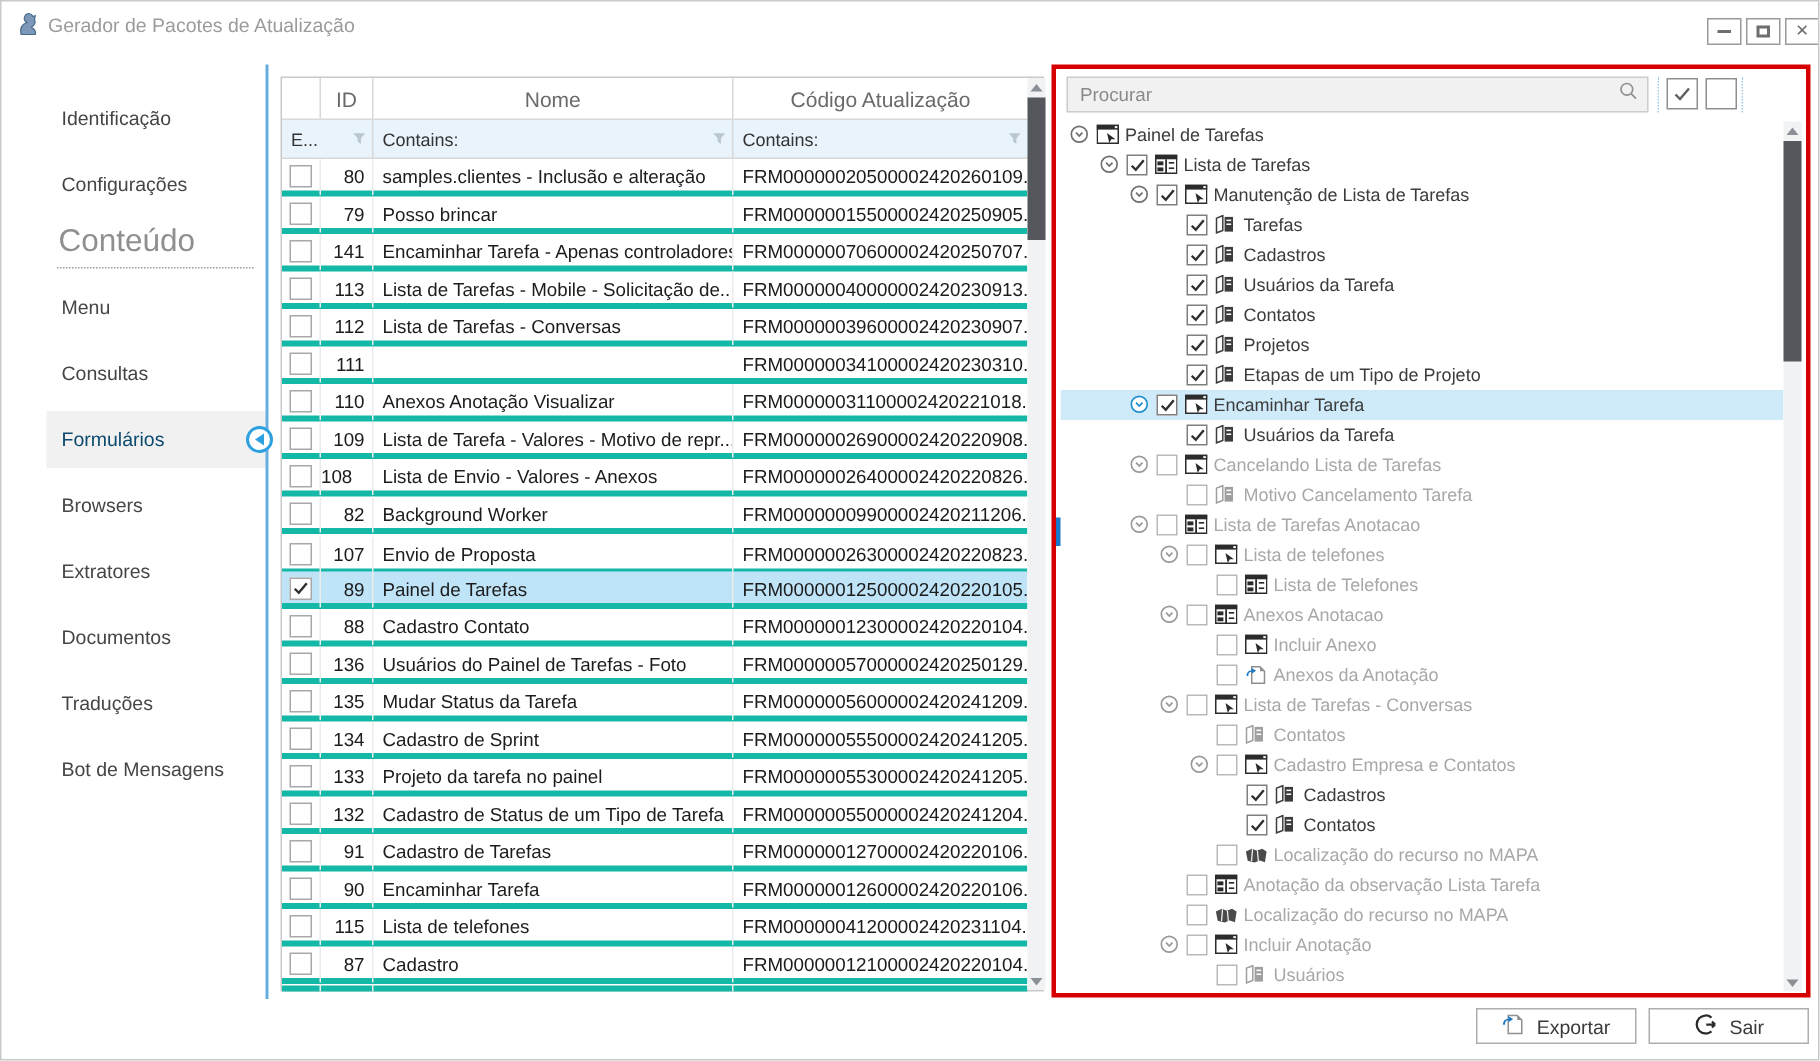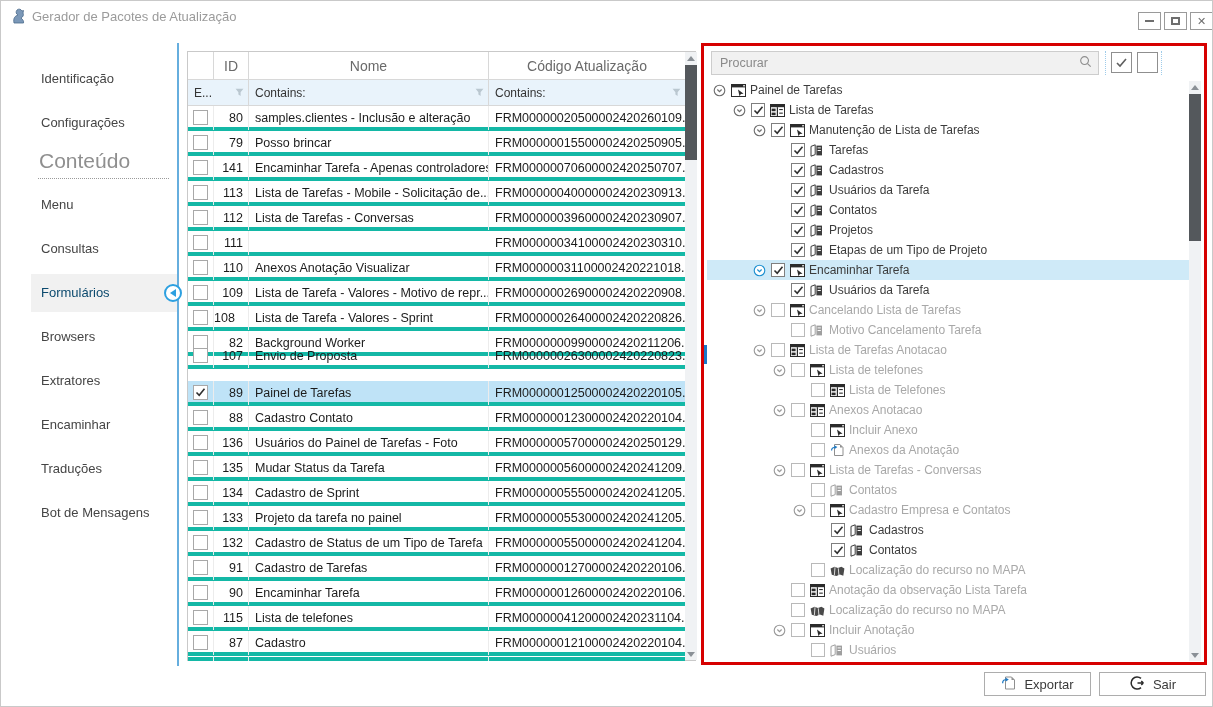--- a/index.html
+++ b/index.html
@@ -103,21 +103,21 @@
 <div class="abs" id="side-highlight"></div>
 <div id="sidebar">
     <div class="abs side-item" style="top: 70px;">Identificação</div>
     <div class="abs side-item" style="top: 114px;">Configurações</div>
     <div class="abs side-section" style="top: 148px;">Conteúdo</div>
     <div class="abs side-item" style="top: 196px;">Menu</div>
     <div class="abs side-item" style="top: 240px;">Consultas</div>
     <div class="abs side-item" style="top: 284px; color: #0c4a6e;">Formulários</div>
     <div class="abs side-item" style="top: 328px;">Browsers</div>
     <div class="abs side-item" style="top: 372px;">Extratores</div>
-    <div class="abs side-item" style="top: 416px;">Encaminhar</div>
+    <div class="abs side-item" style="top: 416px;">Documentos</div>
     <div class="abs side-item" style="top: 460px;">Traduções</div>
     <div class="abs side-item" style="top: 504px;">Bot de Mensagens</div>
   </div>
 <div class="abs" id="section-underline"></div>
 <div class="abs" id="side-arrow">
     <span class="tri"></span>
   </div>
 <div class="abs" id="sidebar-divider"></div>
 
 <div class="abs" id="grid">
@@ -212,32 +212,32 @@
         </div>
         <div class="abs g-cell" style="left: 26px; width: 35px; text-align: right; padding-right: 5px;">109</div>
         <div class="abs g-cell" style="left: 61px; width: 240px; padding-left: 6px;">Lista de Tarefa - Valores - Motivo de repr...</div>
         <div class="abs g-cell" style="left: 301px; width: 196px; padding-left: 6px; border-right: none;">FRM00000026900002420220908...</div>
       </div>
       <div class="abs g-row" style="top: 200px;">
         <div class="abs g-cell" style="left: 0px; width: 26px;">
           <div class="g-check"></div>
         </div>
         <div class="abs g-cell" style="left: 26px; width: 35px; text-align: left; padding-right: 17px;">108</div>
-        <div class="abs g-cell" style="left: 61px; width: 240px; padding-left: 6px;">Lista de Tarefa - Valores - Sprint</div>
+        <div class="abs g-cell" style="left: 61px; width: 240px; padding-left: 6px;">Lista de Envio - Valores - Anexos</div>
         <div class="abs g-cell" style="left: 301px; width: 196px; padding-left: 6px; border-right: none;">FRM00000026400002420220826...</div>
       </div>
       <div class="abs g-row" style="top: 225px;">
         <div class="abs g-cell" style="left: 0px; width: 26px;">
           <div class="g-check"></div>
         </div>
         <div class="abs g-cell" style="left: 26px; width: 35px; text-align: right; padding-right: 5px;">82</div>
         <div class="abs g-cell" style="left: 61px; width: 240px; padding-left: 6px;">Background Worker</div>
         <div class="abs g-cell" style="left: 301px; width: 196px; padding-left: 6px; border-right: none;">FRM00000009900002420211206...</div>
       </div>
-      <div class="abs g-row" style="top: 238px;">
+      <div class="abs g-row" style="top: 252px;">
         <div class="abs g-cell" style="left: 0px; width: 26px;">
           <div class="g-check"></div>
         </div>
         <div class="abs g-cell" style="left: 26px; width: 35px; text-align: right; padding-right: 5px;">107</div>
         <div class="abs g-cell" style="left: 61px; width: 240px; padding-left: 6px;">Envio de Proposta</div>
         <div class="abs g-cell" style="left: 301px; width: 196px; padding-left: 6px; border-right: none;">FRM00000026300002420220823...</div>
       </div>
       <div class="abs g-row" style="top: 275px; background: rgb(191, 227, 247);">
         <div class="abs g-cell" style="left: 0px; width: 26px;">
           <div class="g-check">

